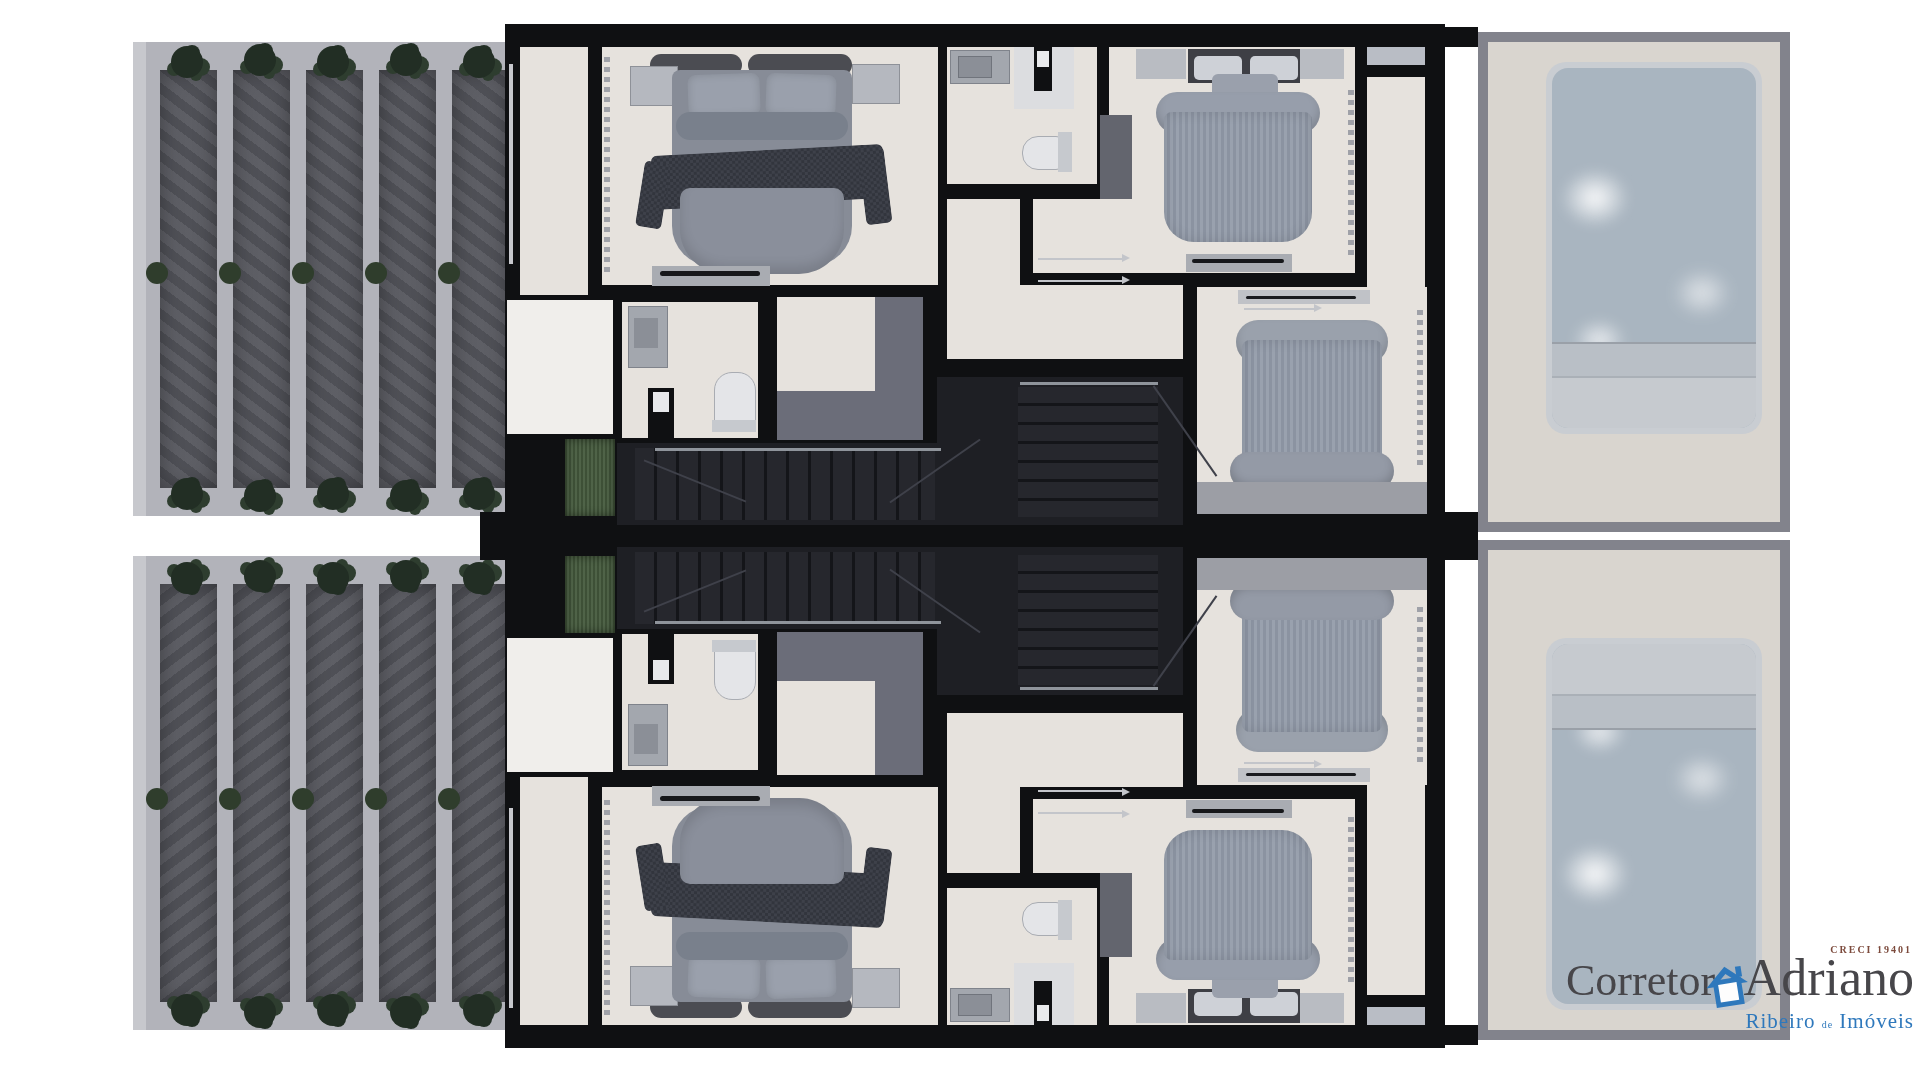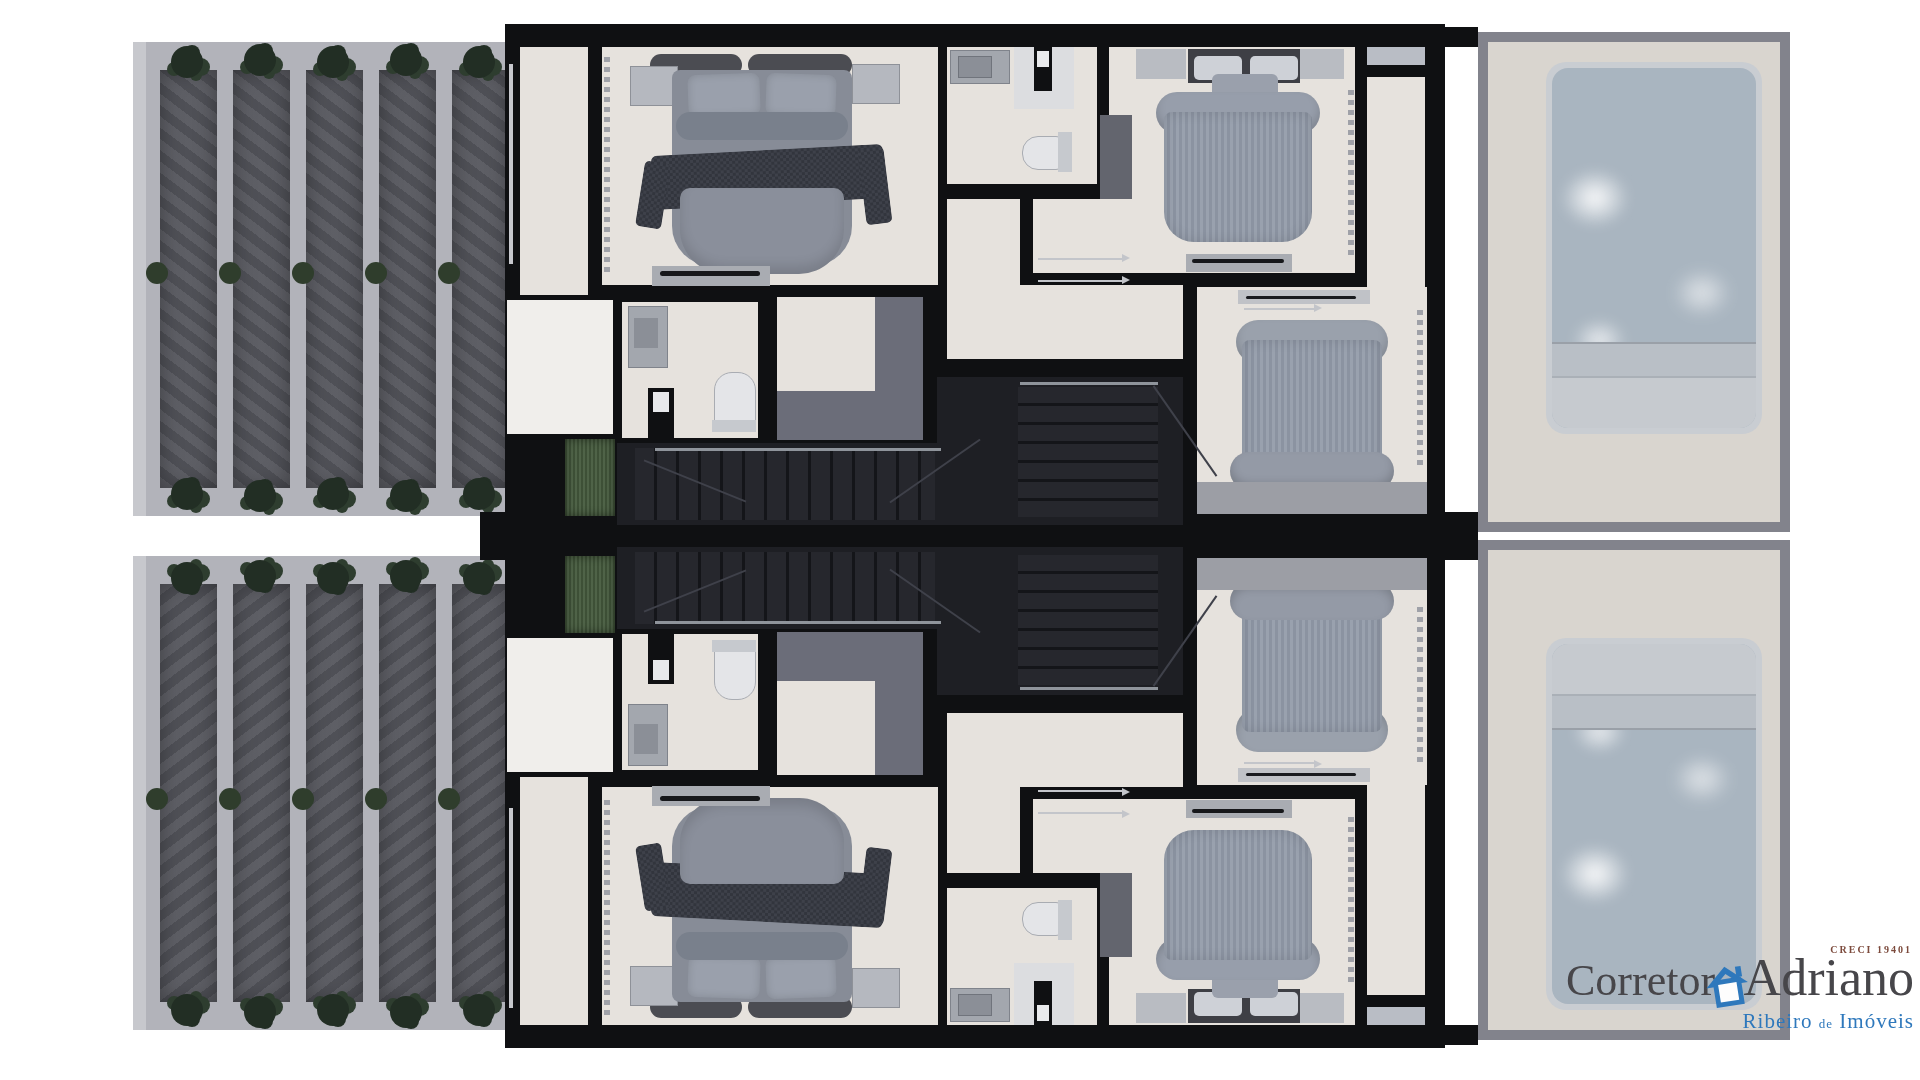--- a/index.html
+++ b/index.html
@@ -27,21 +27,21 @@
   .diag{height:2px;background:#3f414a;}
   
   #logo{position:absolute;top:944px;right:6px;width:348px;text-align:right;z-index:30;
         font-family:"Liberation Serif",serif;}
   #logo .creci{font-size:10px;letter-spacing:2px;color:var(--logo_creci);font-weight:bold;margin-right:2px;}
   #logo .row{display:flex;justify-content:flex-end;align-items:baseline;line-height:.9;}
   #logo .nm1{font-size:44px;color:var(--logo_name);}
   #logo .nm2{font-size:52px;color:var(--logo_name);}
   #logo .ic{width:68px;height:62px;margin:0 -12px -10px -16px;align-self:flex-end;color:var(--logo_blue);}
   #logo .tag{margin-top:2px;color:var(--logo_blue);font-size:21px;letter-spacing:1px;}
-  #logo .tag .de{font-size:13px;margin-top:20px;}
+  #logo .tag .de{font-size:10px;margin-top:20px;}
 </style>
 </head>
 <body>
 
 <div id="canvas">
 
   <div class="half" id="half-top" style="top:0;">
 
     <div class="a" style="left:133px;top:42px;width:376px;height:474px;background:var(--gravel);"></div>
     <div class="a" style="left:133px;top:42px;width:13px;height:474px;background:var(--gravel_edge);"></div>

